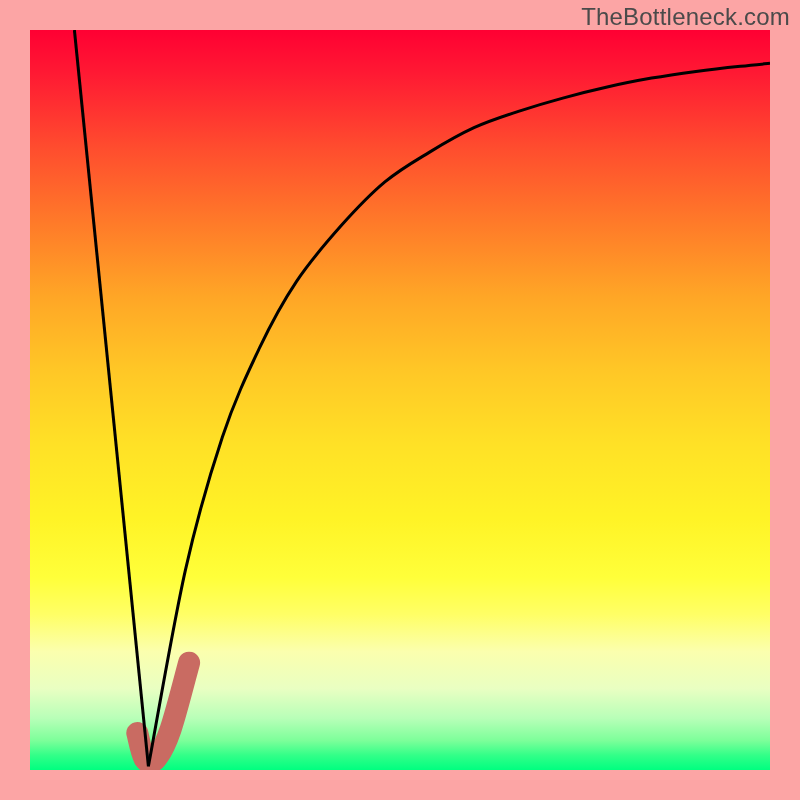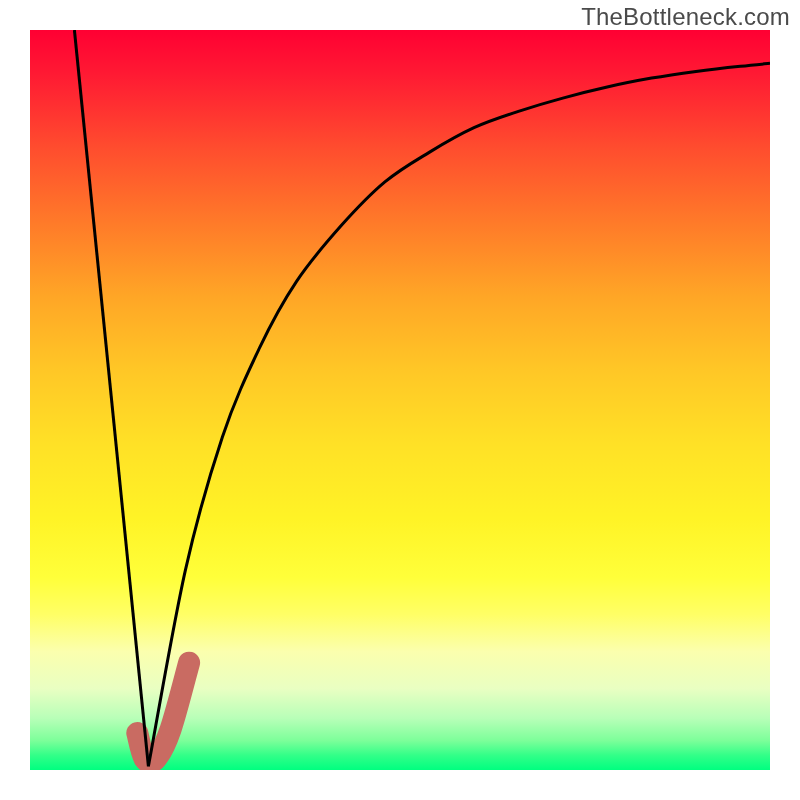--- a/index.html
+++ b/index.html
@@ -8,21 +8,21 @@
     width: 800px;
     height: 800px;
     overflow: hidden;
     background: #000;
     font-family: Arial, Helvetica, sans-serif;
   }
   .frame {
     position: relative;
     width: 800px;
     height: 800px;
-    background: #ffffff;
+    background: #fca5a5;
   }
   .plot-area {
     position: absolute;
     left: 30px;
     top: 30px;
     width: 740px;
     height: 740px;
     overflow: hidden;
   }
   .gradient-bg {

